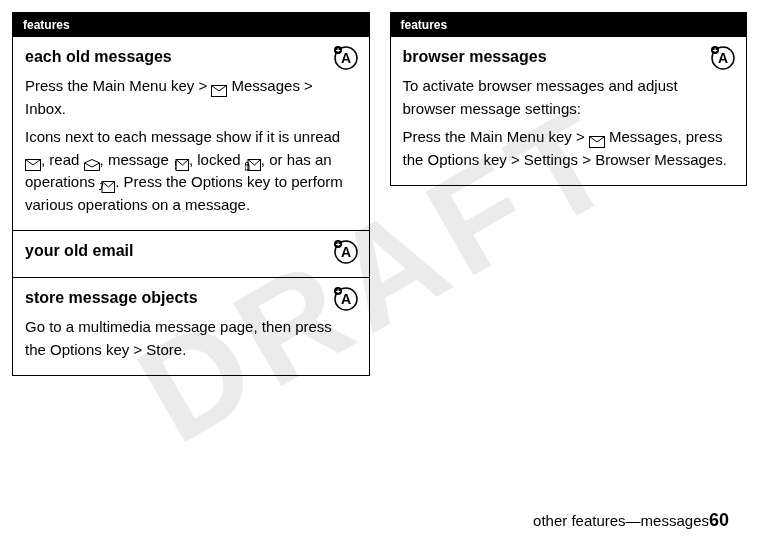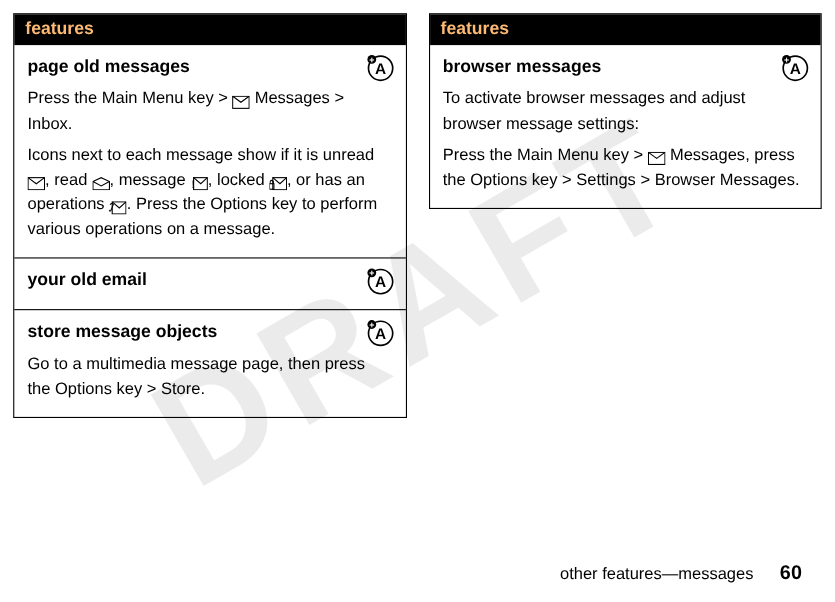--- a/index.html
+++ b/index.html
@@ -32,24 +32,24 @@
       gap: 20px;
       position: relative;
       z-index: 1;
     }
     .column {
       flex: 1;
       border: 1px solid #000;
     }
     .header-cell {
       background: #000;
-      color: #fdba74;
+      color: #ffffff;
       font-weight: bold;
       padding: 5px 10px;
-      font-size: 16px;
+      font-size: 12px;
     }
     .section {
       padding: 8px 12px;
       border-bottom: 1px solid #000;
       position: relative;
       font-size: 15px;
       line-height: 1.5;
     }
     .section:last-child {
       border-bottom: none;
@@ -82,21 +82,20 @@
       width: 16px;
       height: 12px;
     }
     .footer {
       position: absolute;
       bottom: 16px;
       right: 30px;
       font-size: 15px;
       display: flex;
       align-items: baseline;
-      gap: 24px;
     }
     .page-num {
       font-weight: bold;
       font-size: 18px;
     }
   </style>
 </head>
 <body>
 
 <div class="watermark">DRAFT</div>
@@ -108,21 +107,21 @@
 
     <div class="section">
       <div class="badge">
         <svg viewBox="0 0 26 26">
             <circle cx="13" cy="13" r="11" fill="none" stroke="#000" stroke-width="1.5"></circle>
             <text x="13" y="18" text-anchor="middle" font-size="14" font-family="Arial" font-weight="bold">A</text>
             <circle cx="5" cy="5" r="4" fill="#000"></circle>
             <text x="5" y="8" text-anchor="middle" font-size="8" fill="#fff" font-weight="bold">+</text>
           </svg>
       </div>
-      <div class="section-title">page old messages</div>
+      <div class="section-title">each old messages</div>
       <p>
         <span>Press the </span><span class="bold">Main Menu</span><span> key &gt; </span><span class="inline-icon"><svg viewBox="0 0 16 12">
               <rect x="0.5" y="0.5" width="15" height="11" fill="none" stroke="#000" stroke-width="1"></rect>
               <path d="M0.5 0.5 L8 6 L15.5 0.5" fill="none" stroke="#000" stroke-width="1"></path>
             </svg></span> <span class="bold">Messages</span><span> &gt; </span><span class="bold">Inbox</span><span>.</span>
       </p>
       <p>
         <span>Icons next to each message show if it is </span><span class="bold">unread</span> <span class="inline-icon"><svg viewBox="0 0 16 12">
               <rect x="0.5" y="0.5" width="15" height="11" fill="none" stroke="#000"></rect>
               <path d="M0.5 0.5 L8 6 L15.5 0.5" fill="none" stroke="#000"></path>

